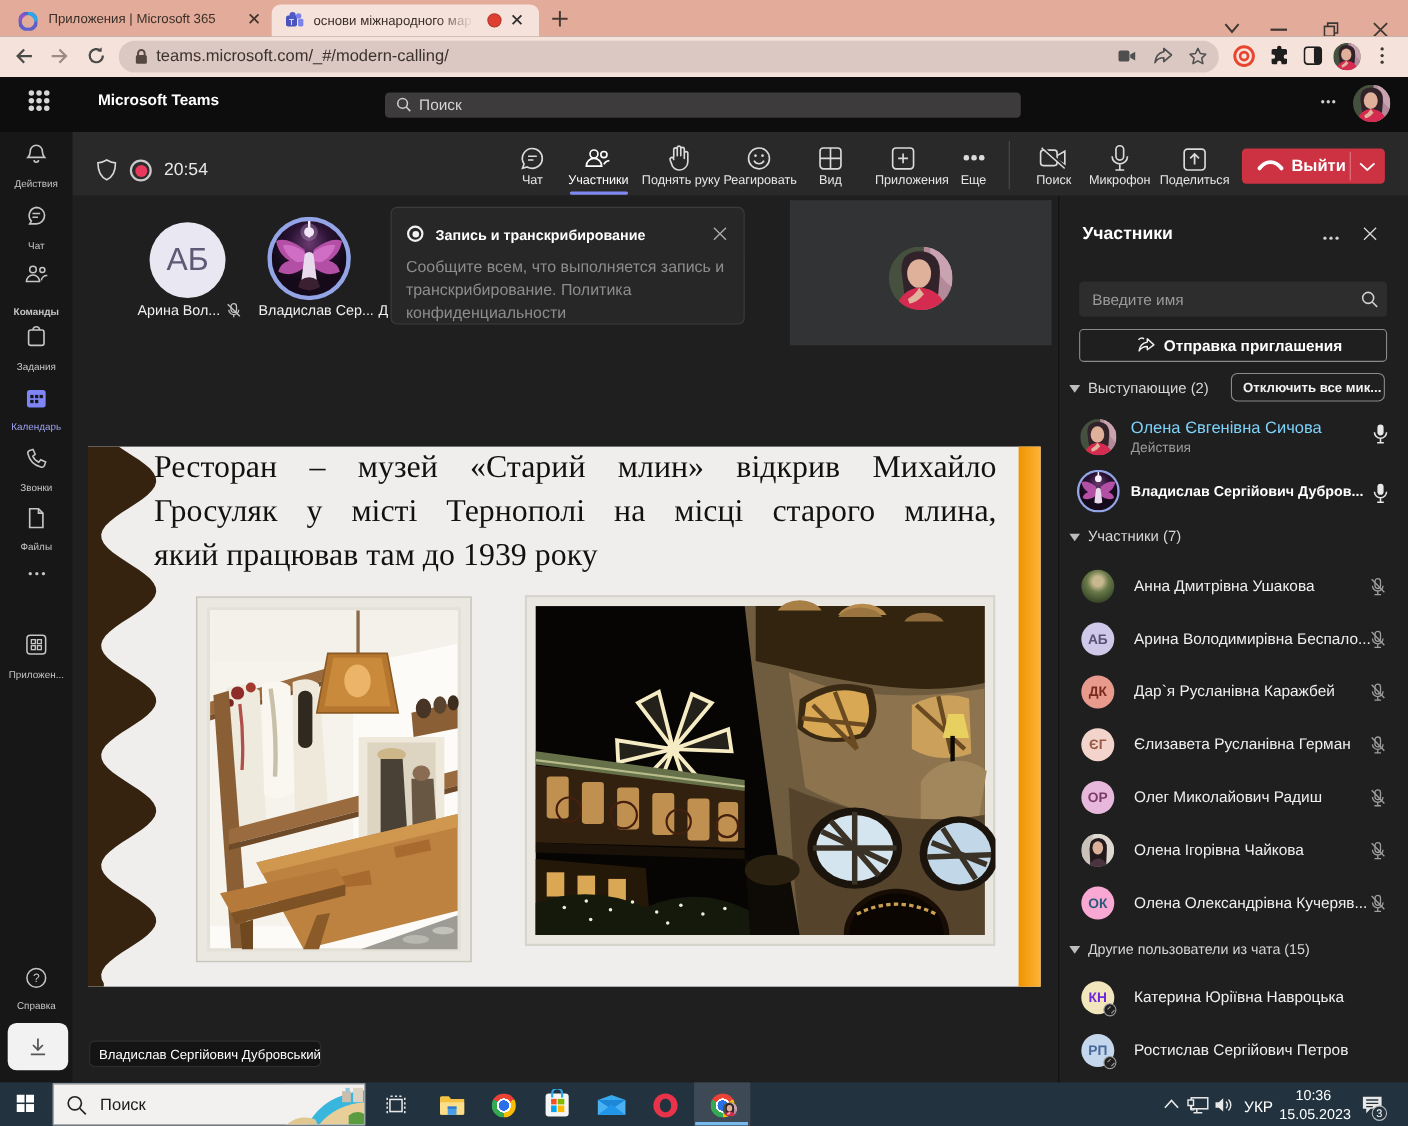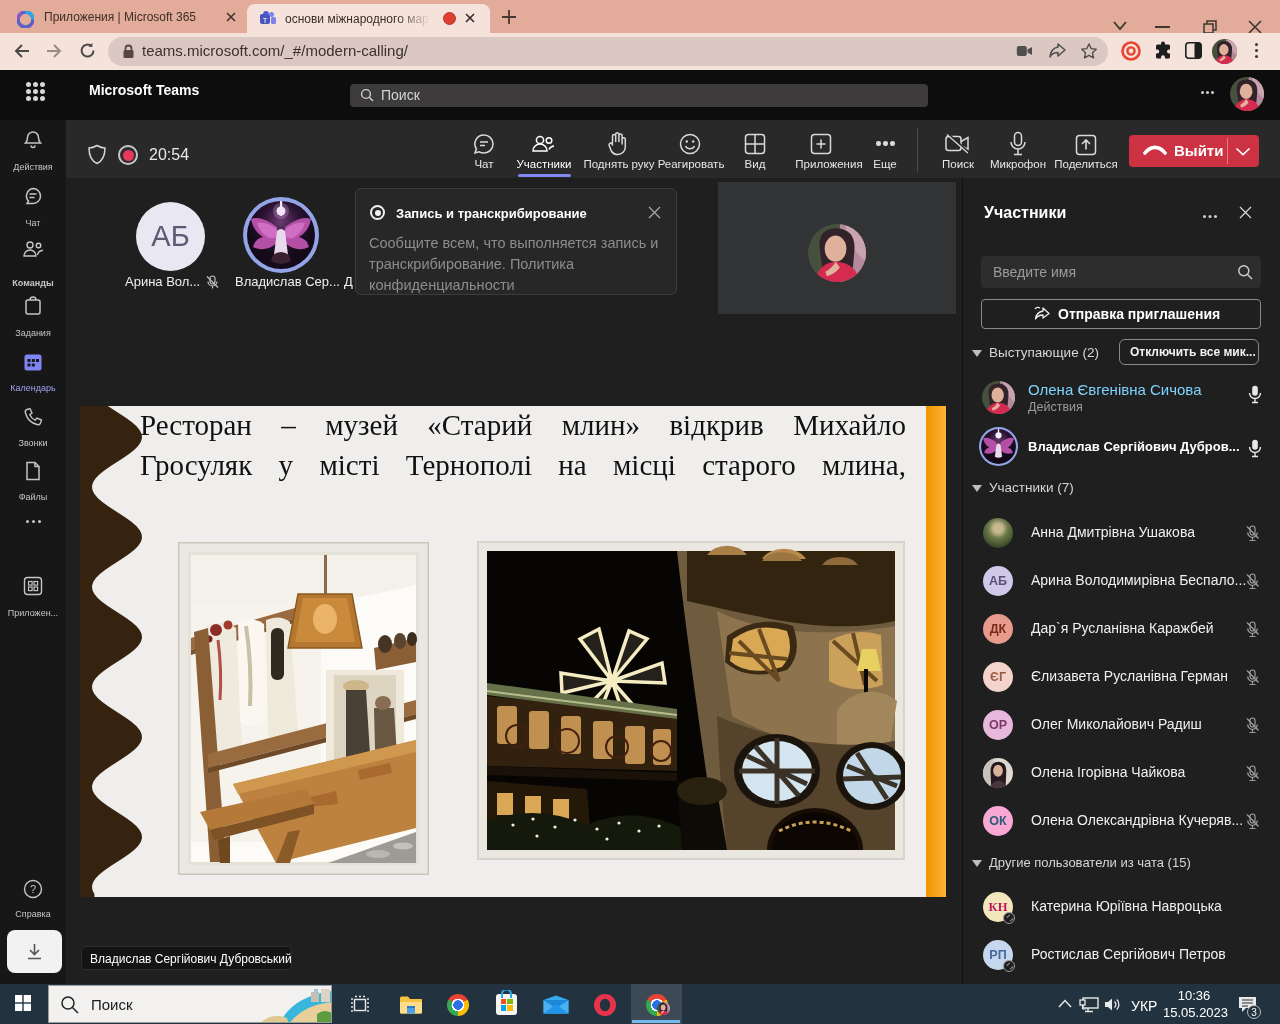--- a/index.html
+++ b/index.html
@@ -412,20 +412,21 @@
           <div style="display:flex;justify-content:space-between;height:40px;">
               <span>Гросуляк</span>
               <span>у</span>
               <span>місті</span>
               <span>Тернополі</span>
               <span>на</span>
               <span>місці</span>
               <span>старого</span>
               <span>млина,</span>
             </div>
+          <div style="height:40px;">який працював там до 1939 року</div>
         </div>
 
         <svg class="a" style="left:98px;top:136px" width="251" height="333" viewBox="0 0 251 333">
           <rect x="0" y="0" width="251" height="333" fill="#c9c6bc"></rect>
           <rect x="1.5" y="1.5" width="248" height="330" fill="#eae8e1"></rect>
           <rect x="10" y="10" width="231" height="313" fill="#e4e1d8"></rect>
           <rect x="13" y="13" width="225" height="307" fill="#fcfbf8"></rect>
           <path d="M13 13 h225 v30 C160 62 80 66 13 96 Z" fill="#f3f1ea"></path>
 
           <path d="M13 60 h130 v240 h-130 Z" fill="#f6f3ec"></path>
@@ -726,21 +727,21 @@
             <path d="M2 1.5 L13.5 13.5" stroke="#9d9d9d" stroke-width="1.3"></path>
           </svg>
       </div>
 
       <svg class="a" style="left:10px;top:682px" width="10" height="8" viewBox="0 0 10 8">
           <path d="M0 0 H10 L5 7 Z" fill="#bdbdbd"></path>
         </svg>
       <div class="a" style="left:27px;top:677px;font-size:13px;color:#d6d6d6;">Другие пользователи из чата (15)</div>
 
       <div class="prow" style="top:705px;">
-        <div class="pav" style="background:#f2e6bc;color:#be185d;font-family:Liberation Serif, serif;">КН</div>
+        <div class="pav" style="background:#f2e6bc;color:#6d28d9;">КН</div>
         <div class="badge"></div>
         <div class="pnm">Катерина Юріївна Навроцька</div>
       </div>
       <div class="prow" style="top:753px;">
         <div class="pav" style="background:#c5d7ed;color:#44689a;">РП</div>
         <div class="badge"></div>
         <div class="pnm">Ростислав Сергійович Петров</div>
       </div>
     </div>
   </div>

